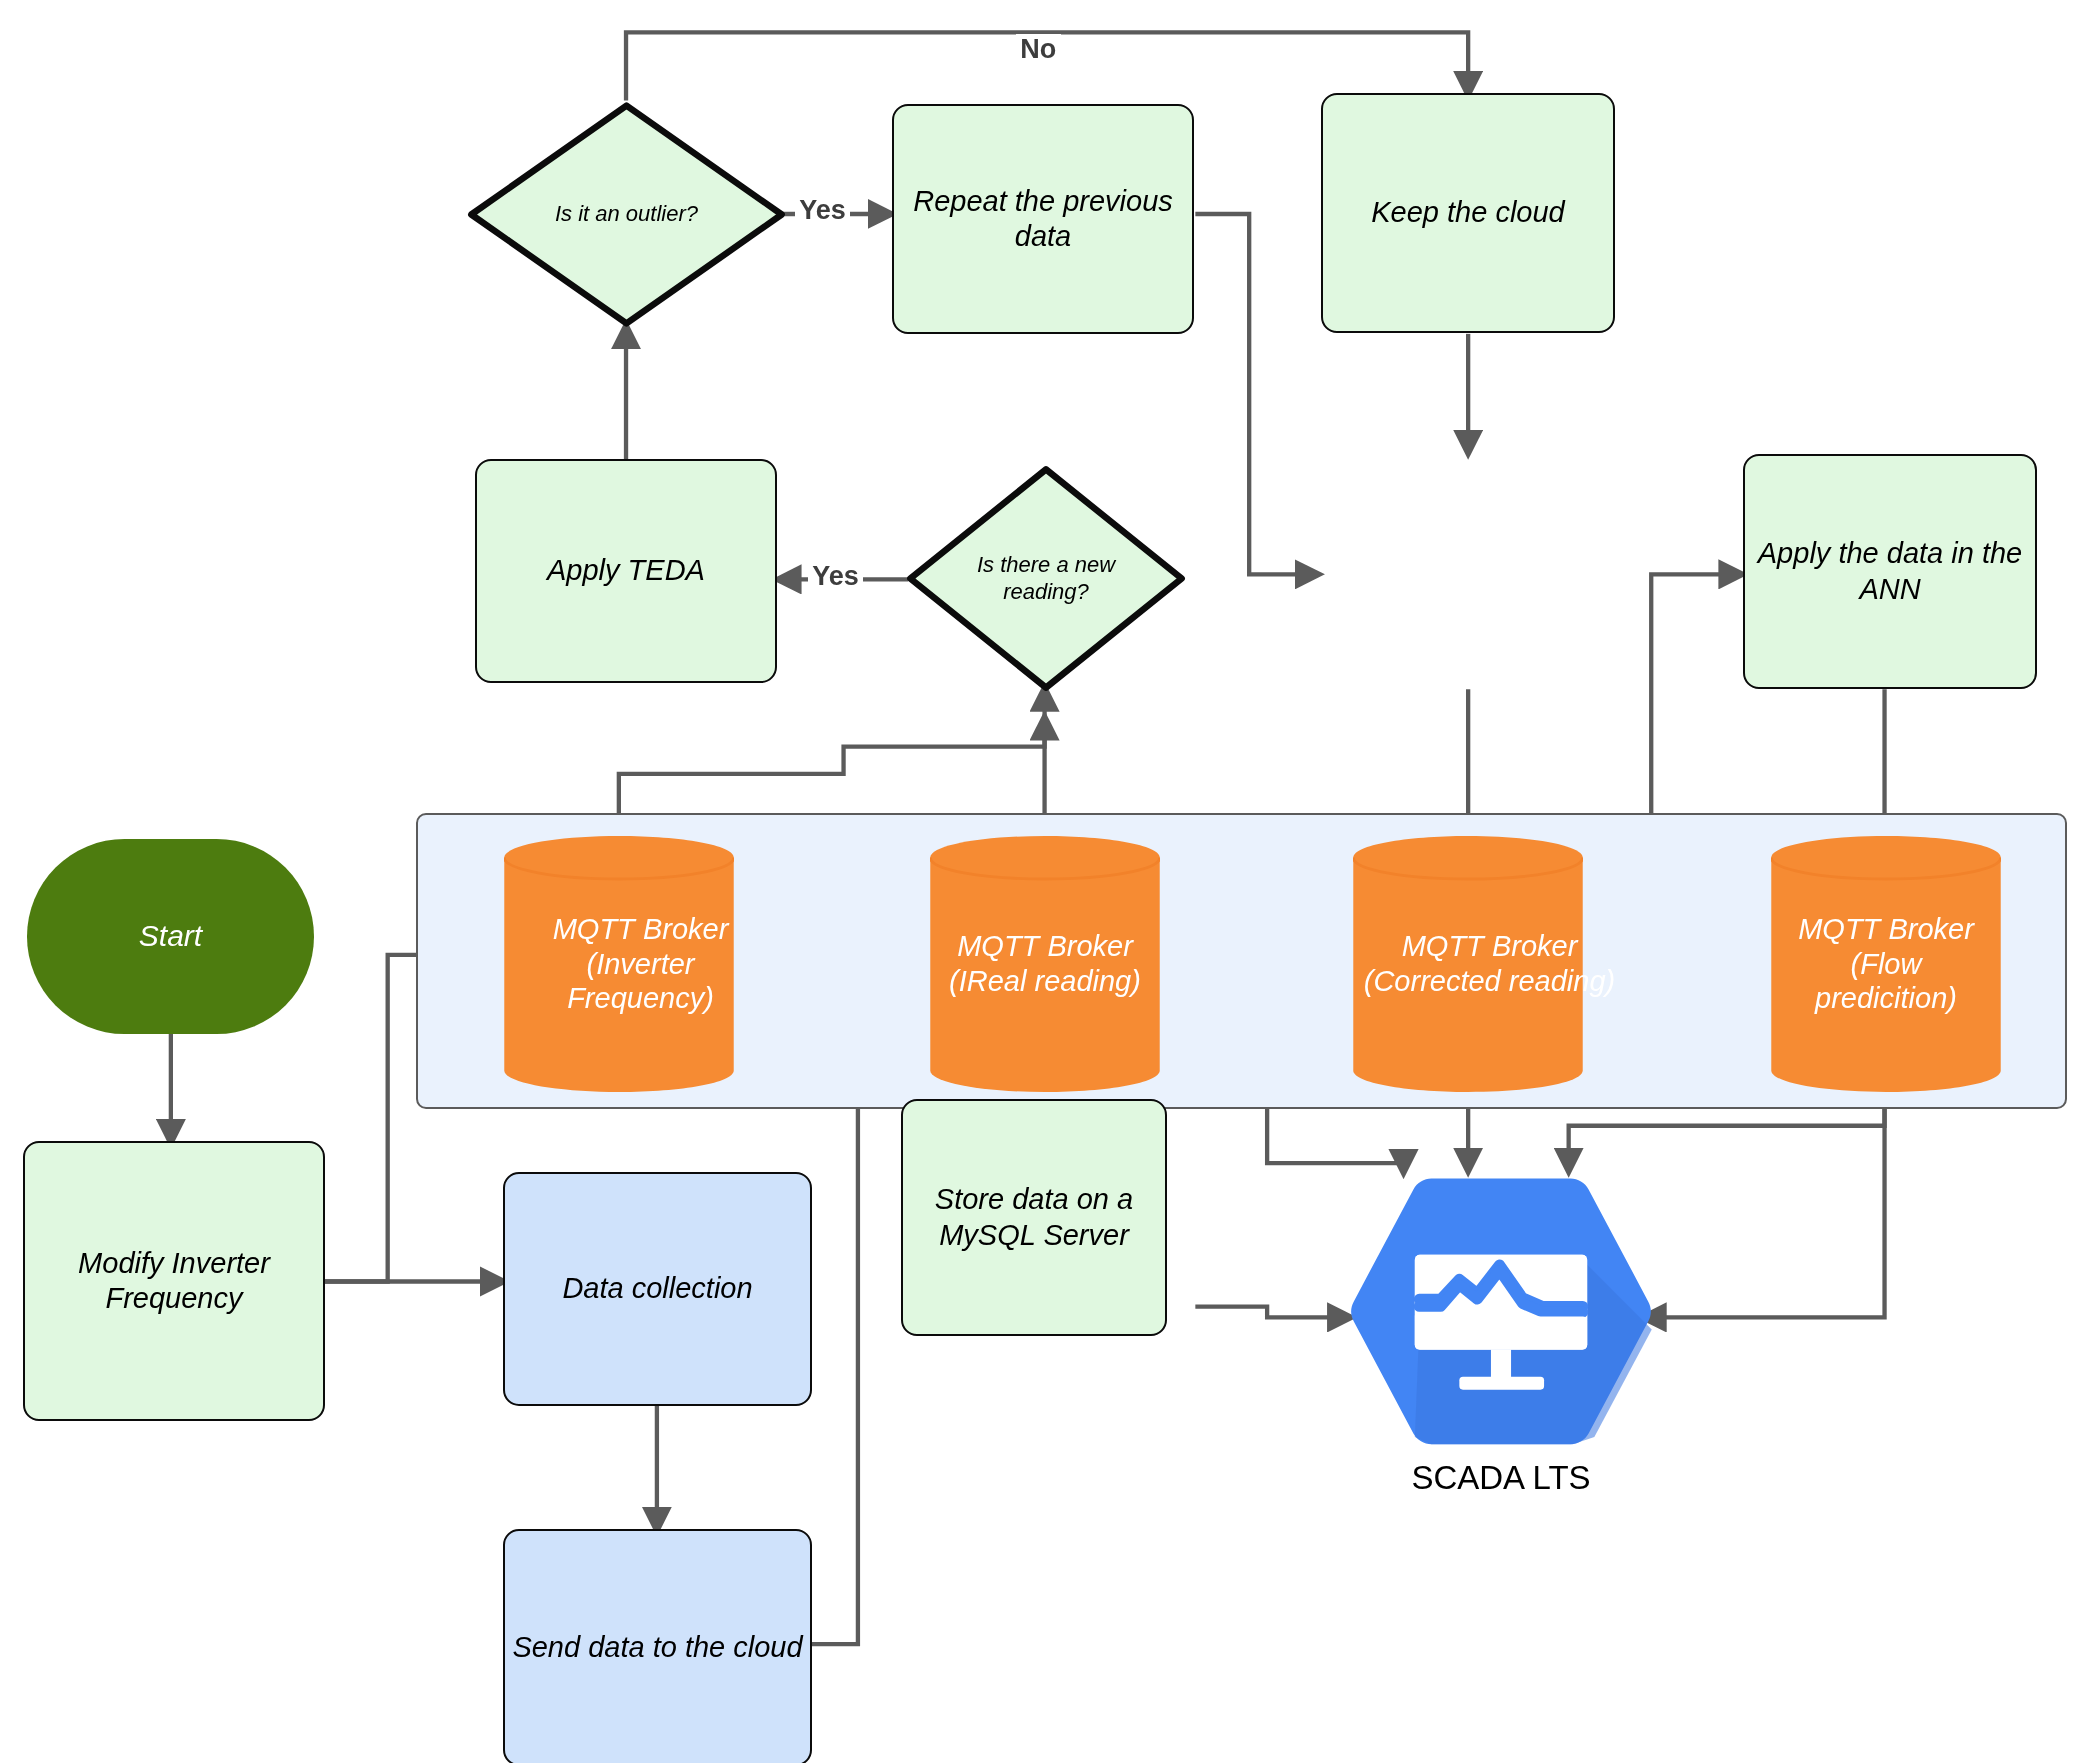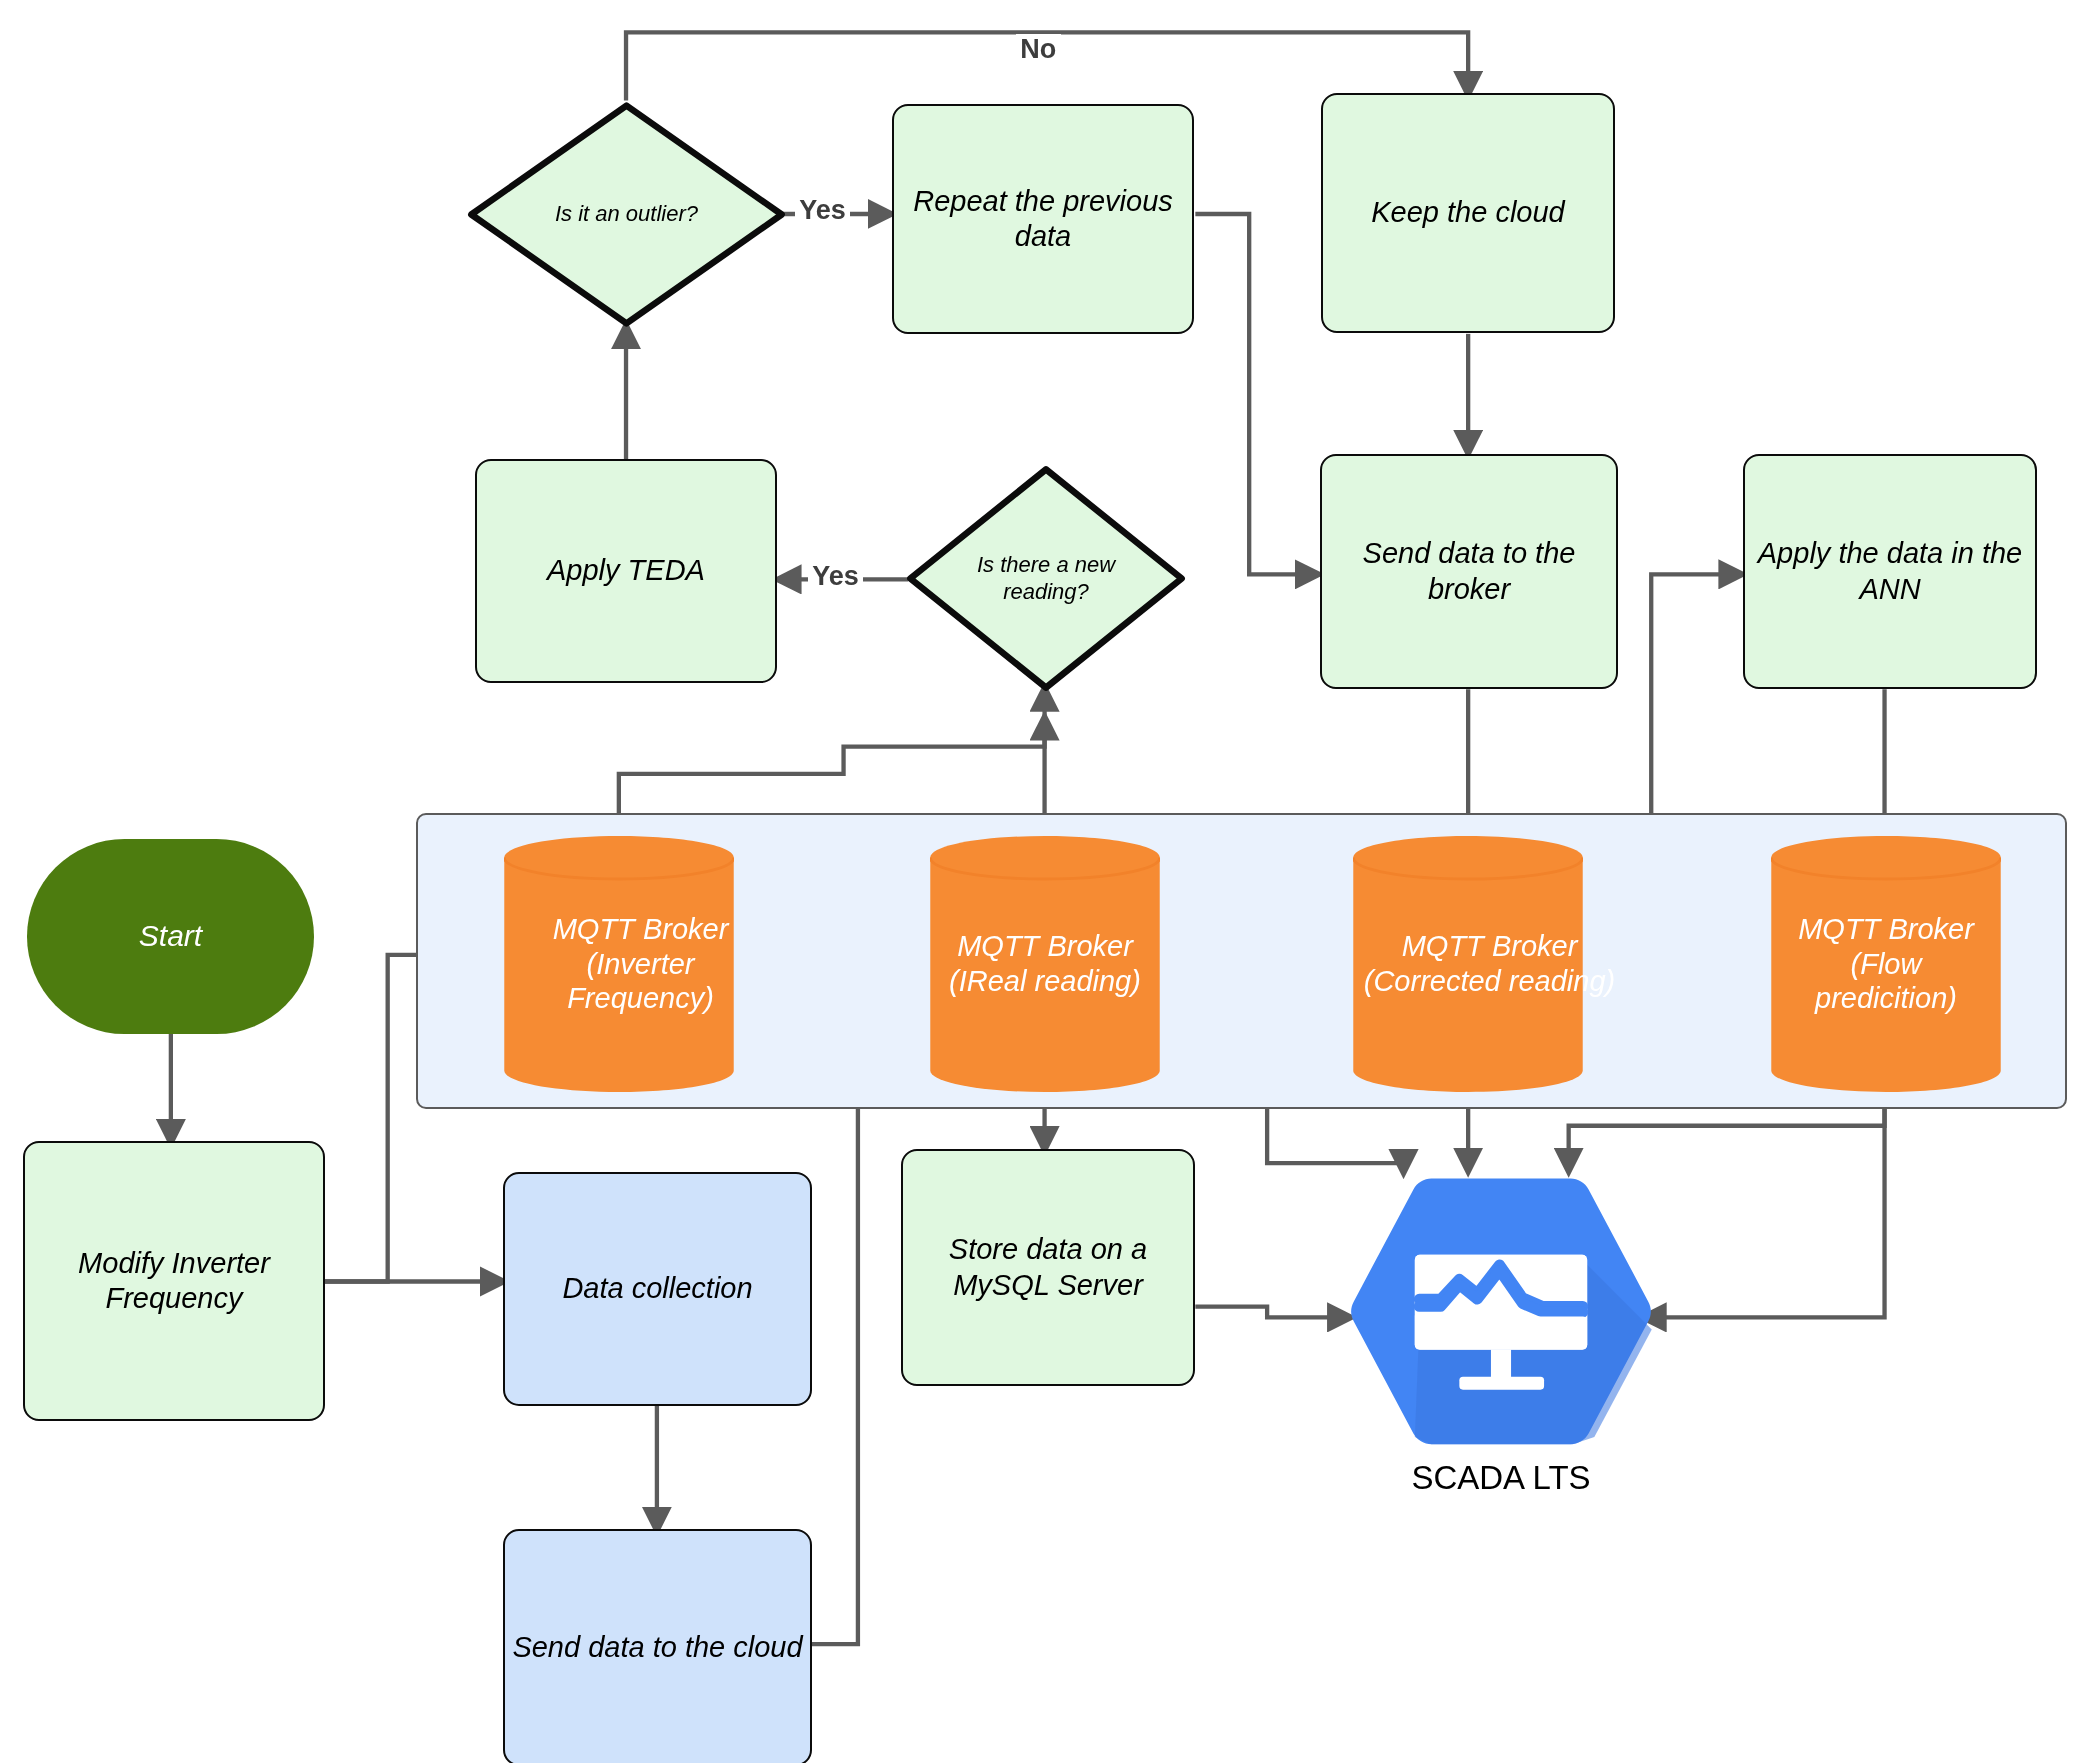--- a/index.html
+++ b/index.html
@@ -202,39 +202,36 @@
   </div>
 
   <div class="node proc-blue" style="left:503px; top:1172px; width:309px; height:234px;">
     <span>Data collection</span>
   </div>
 
   <div class="node proc-blue" style="left:503px; top:1529px; width:309px; height:237px;">
     <span>Send data to the cloud</span>
   </div>
 
-  <div class="node proc-green" style="left:901px; top:1149px; width:294px; height:237px;">
+  <div class="node proc-green" style="left:901px; top:1099px; width:266px; height:237px;">
     <span>Store data on a MySQL Server</span>
   </div>
 
   <div class="node proc-green" style="left:475px; top:459px; width:302px; height:224px;">
     <span>Apply TEDA</span>
   </div>
 
   <div class="node proc-green" style="left:892px; top:104px; width:302px; height:230px;">
     <span>Repeat the previous data</span>
   </div>
 
   <div class="node proc-green" style="left:1321px; top:93px; width:294px; height:240px;">
     <span>Keep the cloud</span>
   </div>
 
-  <div class="node proc-green" style="left:1320px; top:454px; width:298px; height:235px;">
-    <span>Send data to the broker</span>
-  </div>
 
   <div class="node proc-green" style="left:1743px; top:454px; width:294px; height:235px;">
     <span>Apply the data in the ANN</span>
   </div>
 
   <div class="decision" style="left:467px; top:101px; width:319px; height:227px;">
     <svg width="319" height="227" viewBox="0 0 445 316">
       <path d="M 222.5 6 L 439 158 L 222.5 310 L 6 158 Z" fill="#e0f8e0" stroke="#0b0b0b" stroke-width="9" stroke-linejoin="round"></path>
     </svg>
     <div class="dlabel">Is it an outlier?</div>

